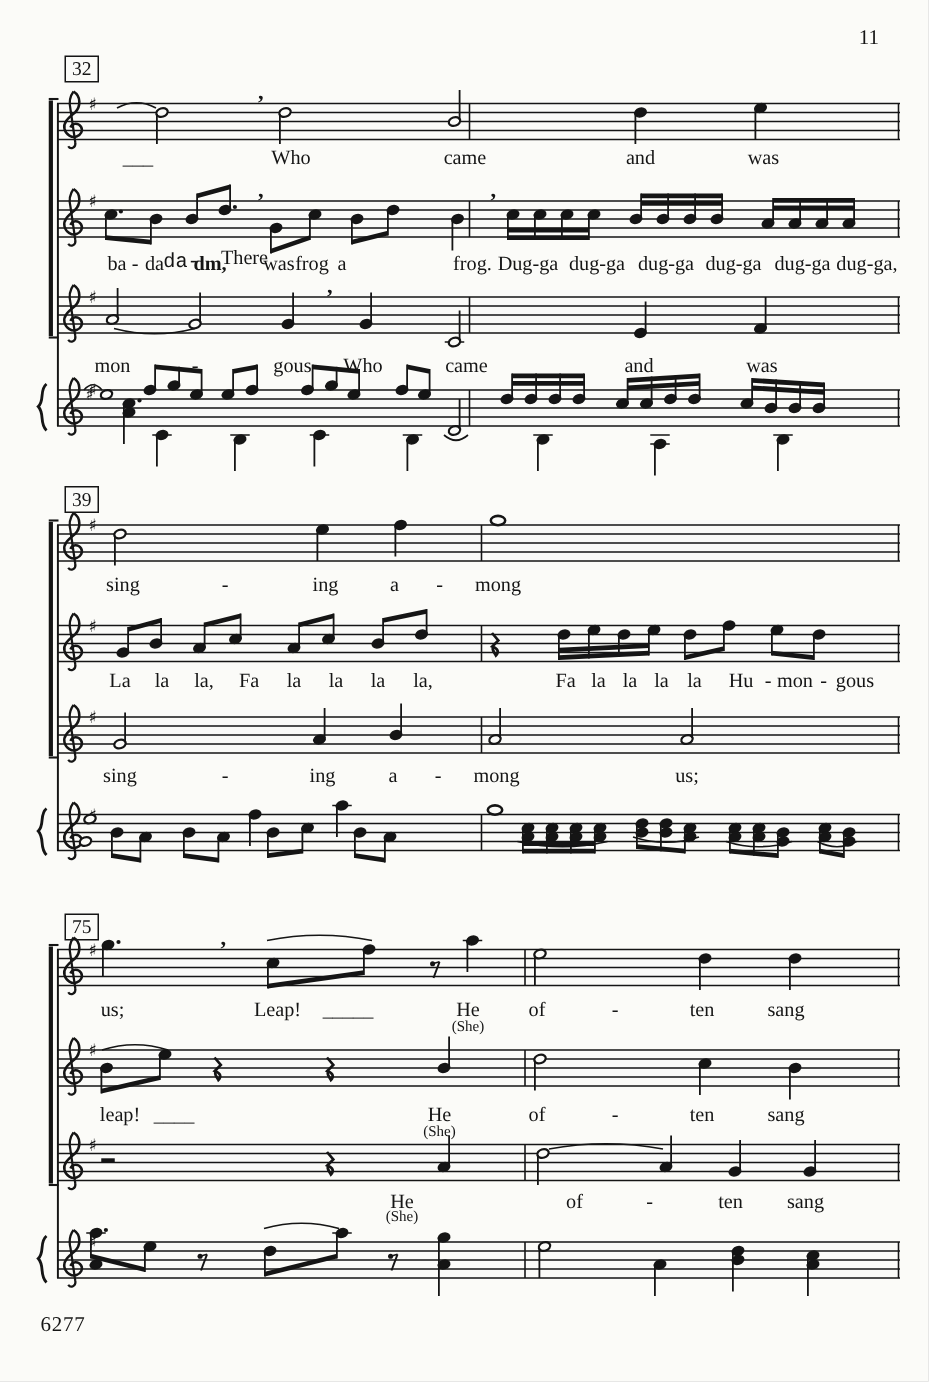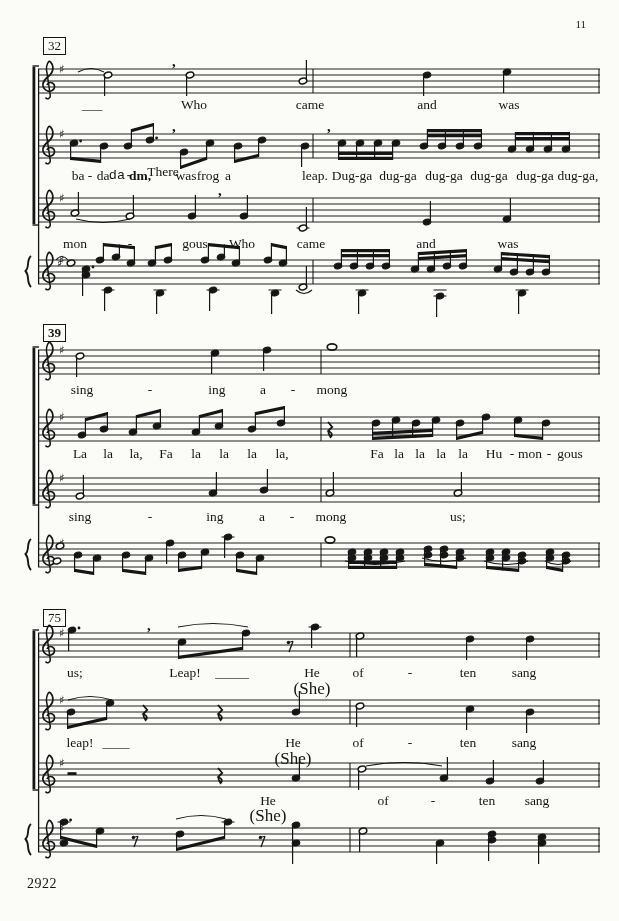--- a/index.html
+++ b/index.html
@@ -1,34 +1,34 @@
 <!DOCTYPE html>
 <html><head>
 <meta charset="utf-8">
 <style>
   html,body{margin:0;padding:0;background:#d8d8d8;}
   .page{position:relative;width:619px;height:921px;background:#fbfbf8;margin:0 auto;
         font-family:"Liberation Serif", serif;color:#151515;overflow:hidden;}
-  .pagenum{position:absolute;top:18px;right:33px;font-size:11px;}
+  .pagenum{position:absolute;top:18px;right:33px;font-size:14px;}
   .plate{position:absolute;top:876px;left:27px;font-size:14px;letter-spacing:.5px;}
   .mbox{position:absolute;border:1.4px solid #151515;padding:0 4px 1px 4px;
         font-size:13px;line-height:15px;background:#fbfbf8;}
   .lyr{position:absolute;transform:translateX(-50%);font-size:13.5px;white-space:nowrap;}
-  .lyr.sm{font-size:17px;}
+  .lyr.sm{font-size:10px;}
   svg.score{position:absolute;left:0;top:0;}
 </style>
 </head>
 <body>
 
 <div class="page">
   <div class="pagenum">11</div>
-  <div class="plate">2922</div>
+  <div class="plate">6277</div>
   <div id="boxes">
       <div class="mbox" style="left: 43px; top: 37px;">32</div>
-      <div class="mbox" style="left: 43px; top: 324px; font-weight: bold;">39</div>
+      <div class="mbox" style="left: 43px; top: 324px;">39</div>
       <div class="mbox" style="left: 43px; top: 609px;">75</div>
     </div>
   <svg id="scoresvg" class="score" width="619" height="921" viewBox="0 0 619 921">
       <g>
         <line x1="38.6" y1="69" x2="38.6" y2="284" stroke="#151515" stroke-width="1.3"></line>
         <rect x="32.5" y="67" width="2.8" height="157" fill="#151515"></rect>
         <line x1="32.5" y1="66" x2="39" y2="66" stroke="#151515" stroke-width="1.4"></line>
         <line x1="32.5" y1="225" x2="39" y2="225" stroke="#151515" stroke-width="1.4"></line>
         <g>
           <line x1="38" y1="69" x2="600" y2="69" stroke="#151515" stroke-width="0.95"></line>
@@ -586,21 +586,21 @@
       <span class="lyr" style="left: 509px; top: 97px;">was</span>
       <span class="lyr" style="left: 78px; top: 168px;">ba</span>
       <span class="lyr" style="left: 90px; top: 168px;">-</span>
       <span class="lyr" style="left: 103px; top: 168px;">da</span>
       <span class="lyr" style="left: 121px; top: 168px; font-family: Liberation Mono, monospace;">da-</span>
       <span class="lyr" style="left: 140px; top: 168px; font-weight: bold;">dm,</span>
       <span class="lyr" style="left: 163px; top: 164px;">There</span>
       <span class="lyr" style="left: 186px; top: 168px;">was</span>
       <span class="lyr" style="left: 208px; top: 168px;">frog</span>
       <span class="lyr" style="left: 228px; top: 168px;">a</span>
-      <span class="lyr" style="left: 315px; top: 168px;">leap.</span>
+      <span class="lyr" style="left: 315px; top: 168px;">frog.</span>
       <span class="lyr" style="left: 352px; top: 168px;">Dug-ga</span>
       <span class="lyr" style="left: 398px; top: 168px;">dug-ga</span>
       <span class="lyr" style="left: 444px; top: 168px;">dug-ga</span>
       <span class="lyr" style="left: 489px; top: 168px;">dug-ga</span>
       <span class="lyr" style="left: 535px; top: 168px;">dug-ga</span>
       <span class="lyr" style="left: 578px; top: 168px;">dug-ga,</span>
       <span class="lyr" style="left: 75px; top: 236px;">mon</span>
       <span class="lyr" style="left: 130px; top: 236px;">-</span>
       <span class="lyr" style="left: 195px; top: 236px;">gous</span>
       <span class="lyr" style="left: 242px; top: 236px;">Who</span>

